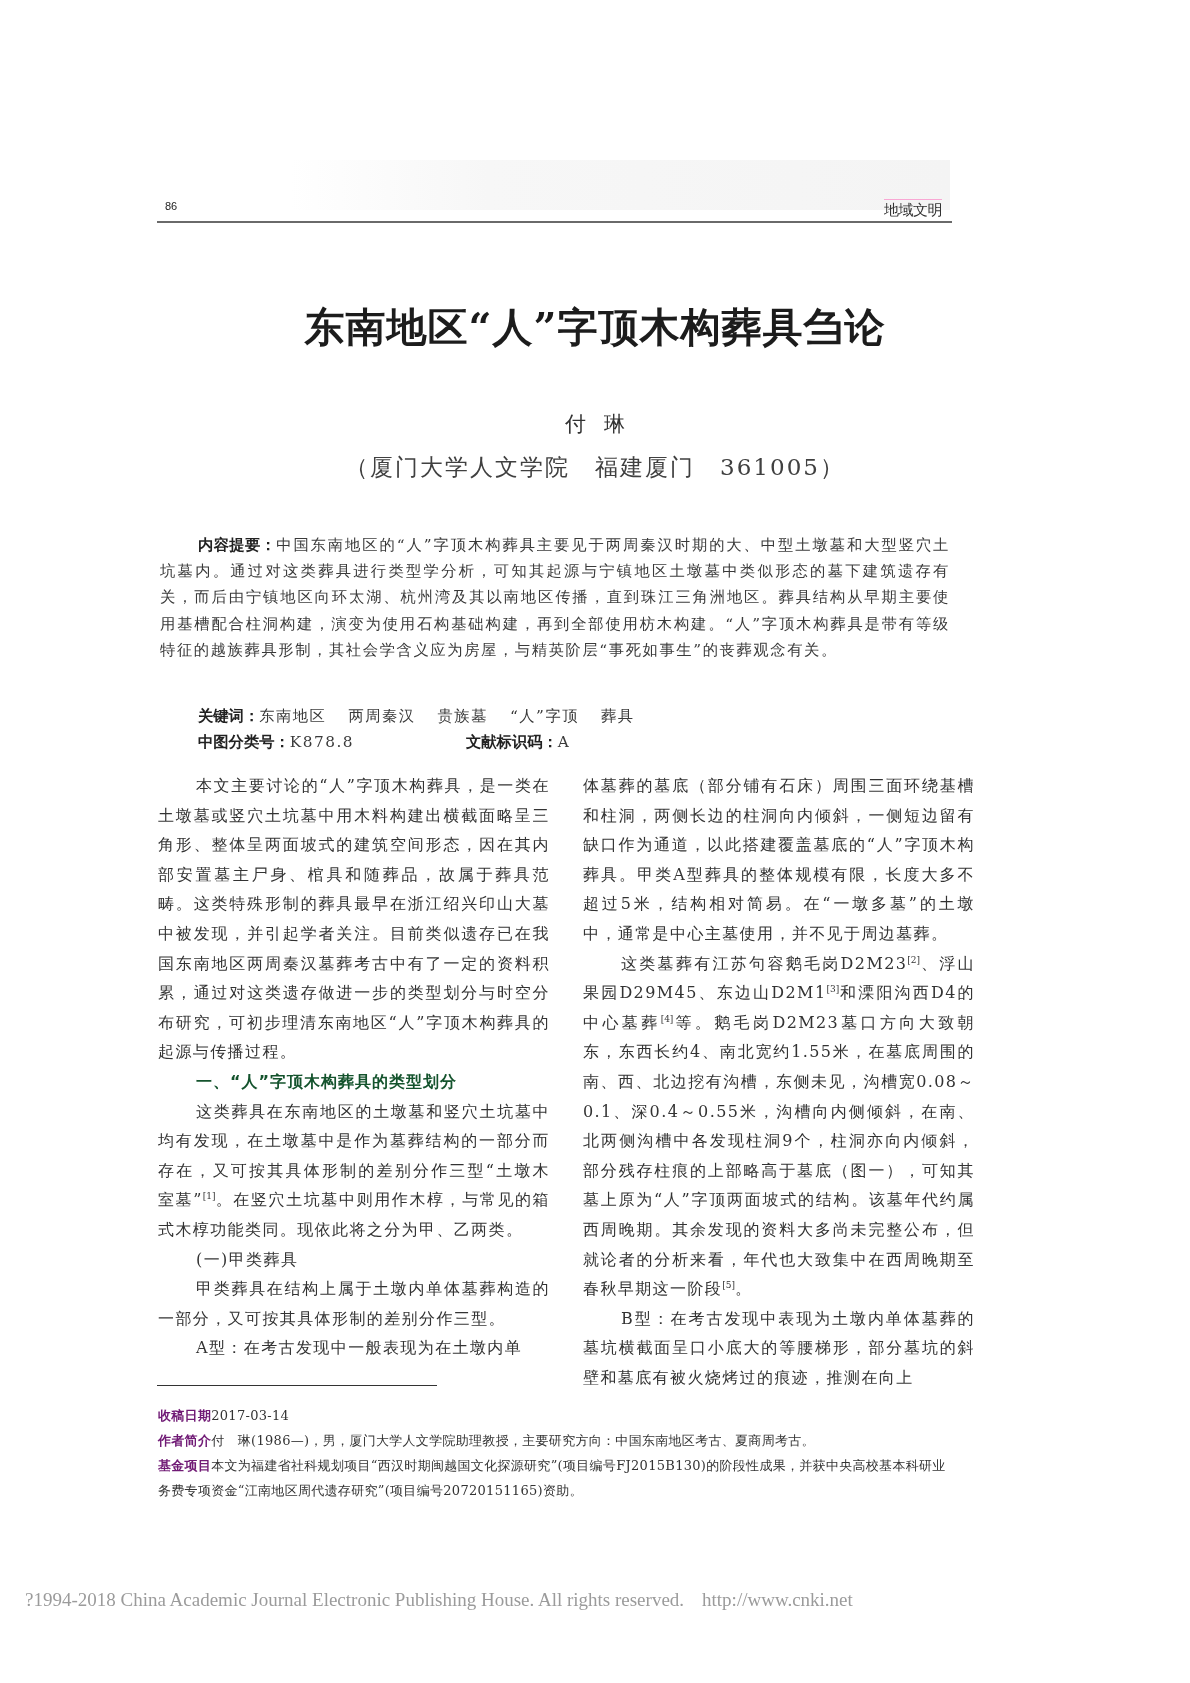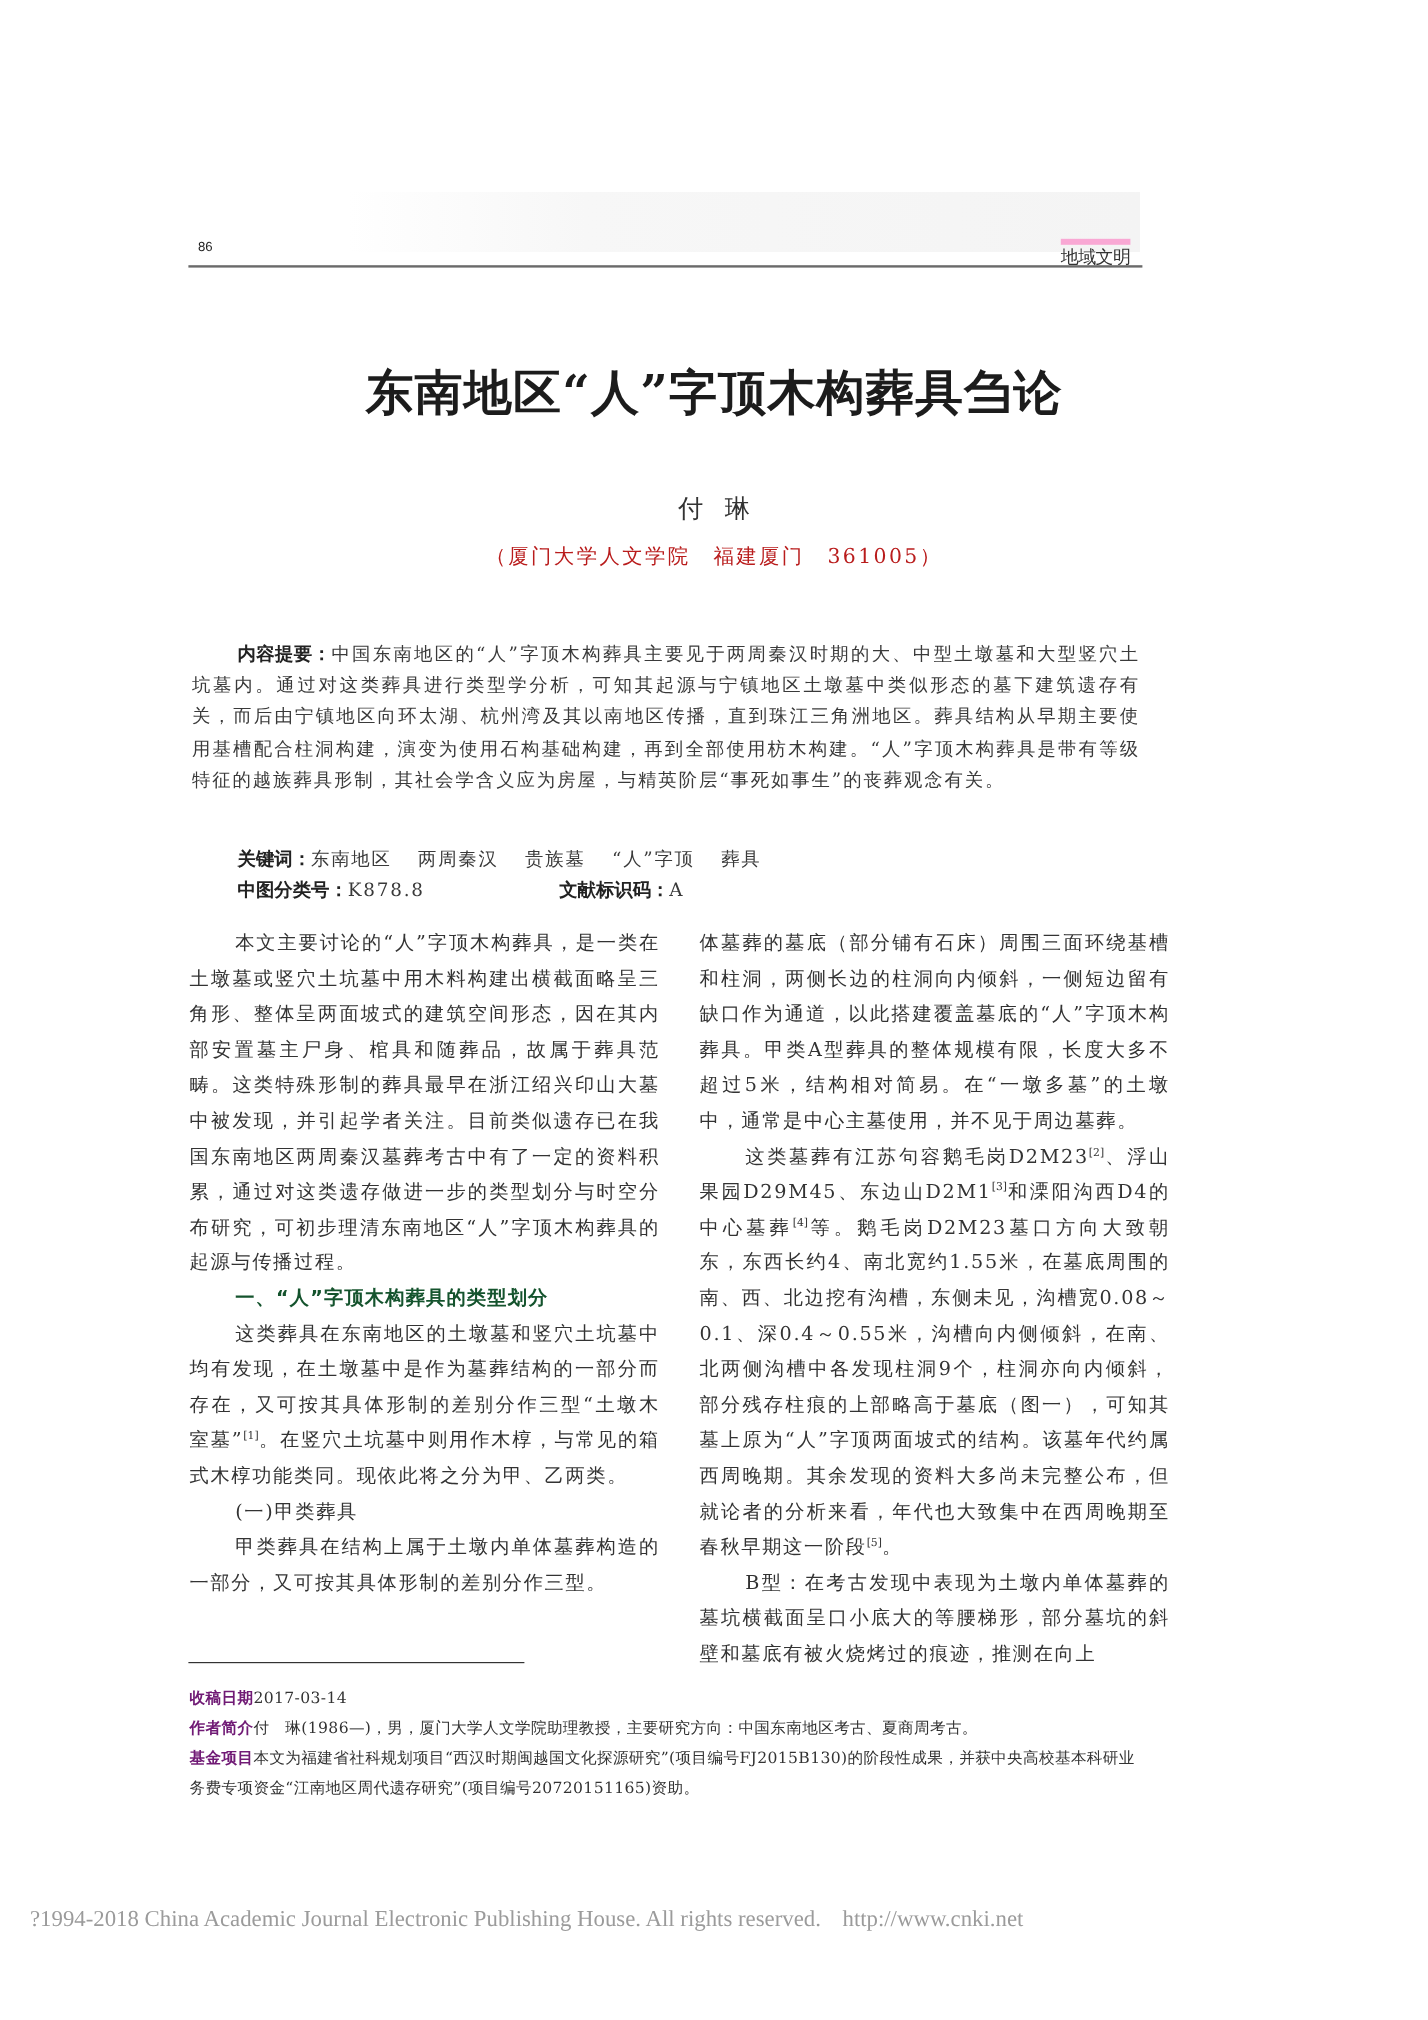--- a/index.html
+++ b/index.html
@@ -10,36 +10,36 @@
   .header-band {
     position: absolute; left: 290px; top: 160px; width: 660px; height: 50px;
     background: linear-gradient(to right, #ffffff, #f7f7f7 30%, #f4f4f4);
   }
   .page-number {
     position: absolute; left: 165px; top: 200px; font-family: "Liberation Sans", sans-serif;
     font-size: 11px; color: #222;
   }
   .running-head {
     position: absolute; left: 884px; top: 199px; font-family: "DejaVu Sans", sans-serif;
-    font-size: 15px; color: #333; border-top: 5px solid #f9a8d4; padding-top: 1px; letter-spacing: -0.5px;
+    font-size: 15px; color: #333; border-top: 1px solid #f9a8d4; padding-top: 1px; letter-spacing: -0.5px;
   }
   .header-rule {
     position: absolute; left: 157px; top: 221px; width: 795px; height: 2px; background: #6a6a6a;
   }
   .title {
     position: absolute; left: 0; top: 300px; width: 1190px; text-align: center;
     font-family: "DejaVu Serif", serif; font-weight: bold; font-size: 40px; color: #1c1c1c; letter-spacing: 1px;
   }
   .author {
     position: absolute; left: 0; top: 410px; width: 1190px; text-align: center;
     font-family: "DejaVu Sans", sans-serif; font-size: 21px; color: #333; letter-spacing: 18px; padding-left: 18px; box-sizing: border-box;
   }
   .affiliation {
     position: absolute; left: 0; top: 452px; width: 1190px; text-align: center;
-    font-size: 17px; color: #b91c1c; letter-spacing: 2px;
+    font-size: 23px; color: #404040; letter-spacing: 2px;
   }
   .abstract {
     position: absolute; left: 160px; top: 532px; width: 790px;
     font-size: 15.3px; line-height: 26.2px; color: #3a3a3a; text-indent: 38px; letter-spacing: 1.6px; text-align: justify;
   }
   .label-bold { font-family: "DejaVu Sans", sans-serif; font-weight: bold; color: #222; letter-spacing: 0; }
   .meta-line {
     position: absolute; left: 198px; font-size: 15.3px; color: #3a3a3a; letter-spacing: 1.5px;
   }
   .meta-line .gap { display: inline-block; width: 22px; }
@@ -93,20 +93,21 @@
     <span class="label-bold">文献标识码：</span><span>A</span>
   </span>
 </div>
 
 <div class="col col-left">
   <p>本文主要讨论的“人”字顶木构葬具，是一类在土墩墓或竖穴土坑墓中用木料构建出横截面略呈三角形、整体呈两面坡式的建筑空间形态，因在其内部安置墓主尸身、棺具和随葬品，故属于葬具范畴。这类特殊形制的葬具最早在浙江绍兴印山大墓中被发现，并引起学者关注。目前类似遗存已在我国东南地区两周秦汉墓葬考古中有了一定的资料积累，通过对这类遗存做进一步的类型划分与时空分布研究，可初步理清东南地区“人”字顶木构葬具的起源与传播过程。</p>
   <h3>一、“人”字顶木构葬具的类型划分</h3>
   <p><span>这类葬具在东南地区的土墩墓和竖穴土坑墓中均有发现，在土墩墓中是作为墓葬结构的一部分而存在，又可按其具体形制的差别分作三型“土墩木室墓”</span><sup>[1]</sup><span>。在竖穴土坑墓中则用作木椁，与常见的箱式木椁功能类同。现依此将之分为甲、乙两类。</span></p>
   <p class="subhead">(一)甲类葬具</p>
   <p>甲类葬具在结构上属于土墩内单体墓葬构造的一部分，又可按其具体形制的差别分作三型。</p>
+  <p>A型：在考古发现中一般表现为在土墩内单</p>
 </div>
 
 <div class="col col-right">
   <p class="noindent">体墓葬的墓底（部分铺有石床）周围三面环绕基槽和柱洞，两侧长边的柱洞向内倾斜，一侧短边留有缺口作为通道，以此搭建覆盖墓底的“人”字顶木构葬具。甲类A型葬具的整体规模有限，长度大多不超过5米，结构相对简易。在“一墩多墓”的土墩中，通常是中心主墓使用，并不见于周边墓葬。</p>
   <p><span>这类墓葬有江苏句容鹅毛岗D2M23</span><sup>[2]</sup><span>、浮山果园D29M45、东边山D2M1</span><sup>[3]</sup><span>和溧阳沟西D4的中心墓葬</span><sup>[4]</sup><span>等。鹅毛岗D2M23墓口方向大致朝东，东西长约4、南北宽约1.55米，在墓底周围的南、西、北边挖有沟槽，东侧未见，沟槽宽0.08～0.1、深0.4～0.55米，沟槽向内侧倾斜，在南、北两侧沟槽中各发现柱洞9个，柱洞亦向内倾斜，部分残存柱痕的上部略高于墓底（图一），可知其墓上原为“人”字顶两面坡式的结构。该墓年代约属西周晚期。其余发现的资料大多尚未完整公布，但就论者的分析来看，年代也大致集中在西周晚期至春秋早期这一阶段</span><sup>[5]</sup><span>。</span></p>
   <p>B型：在考古发现中表现为土墩内单体墓葬的墓坑横截面呈口小底大的等腰梯形，部分墓坑的斜壁和墓底有被火烧烤过的痕迹，推测在向上</p>
 </div>
 
 <div class="footnote-rule"></div>
 <div class="footnotes">

